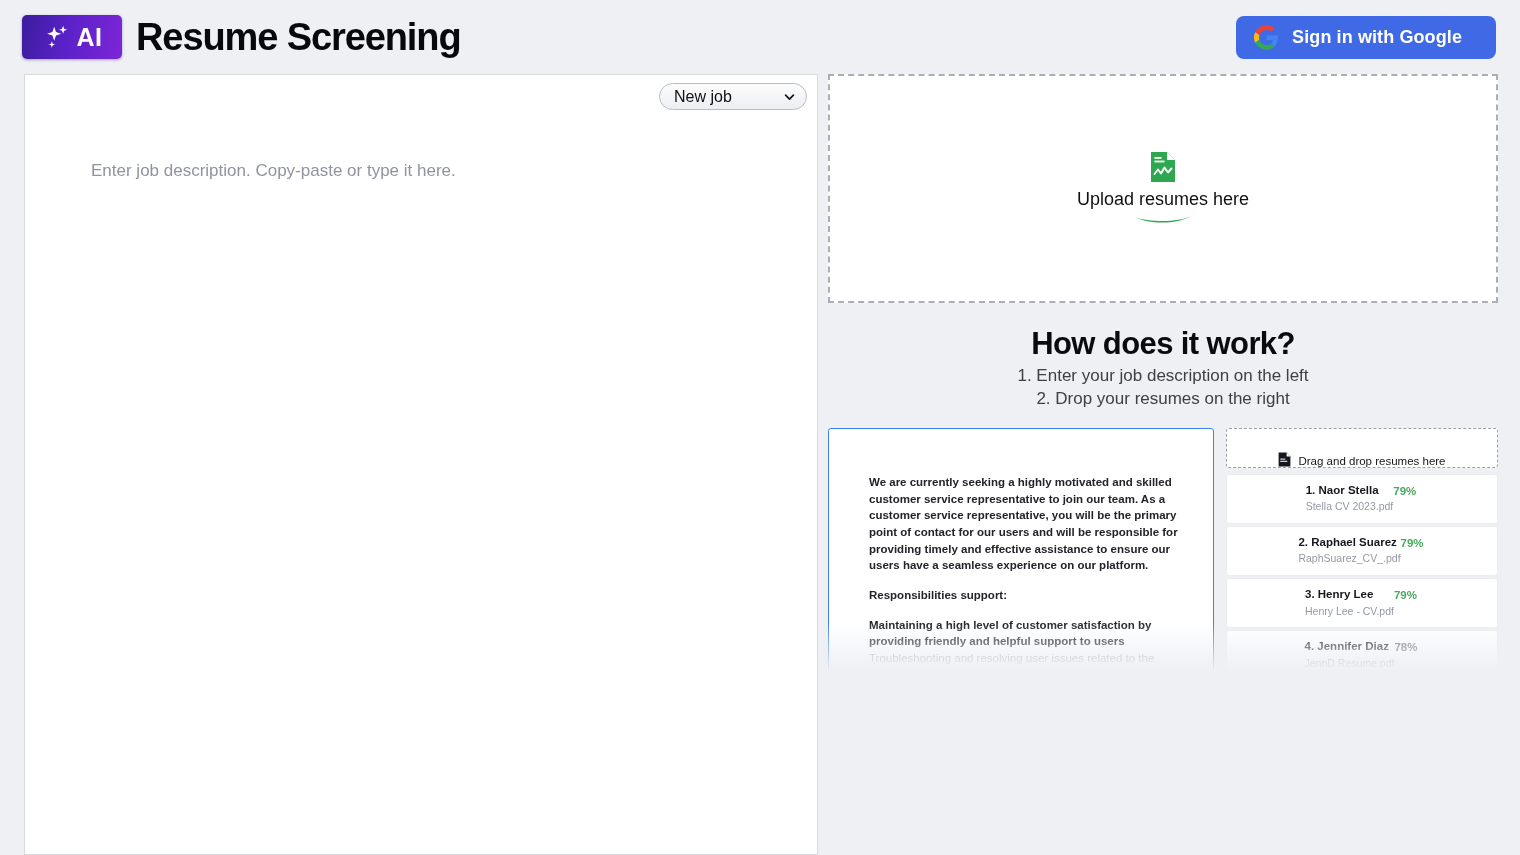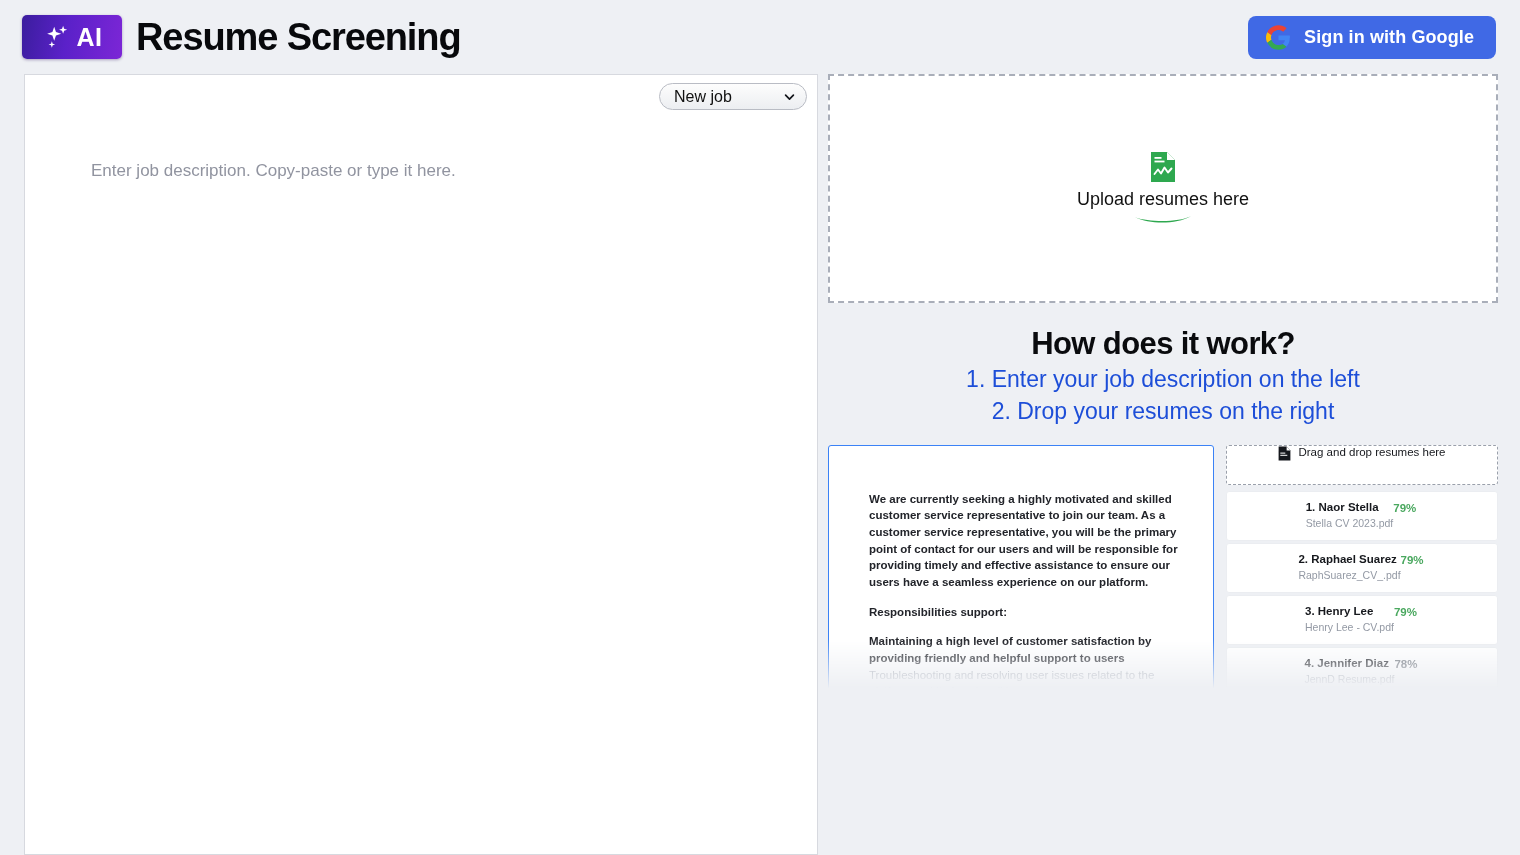--- a/index.html
+++ b/index.html
@@ -64,21 +64,21 @@
     position: absolute;
     right: 24px;
     top: 16px;
     height: 43px;
     background: #4069e5;
     border: none;
     border-radius: 8px;
     display: flex;
     align-items: center;
     gap: 13px;
-    padding: 0 22px 0 18px;
+    padding: 0 34px 0 18px;
     cursor: pointer;
   }
   .google-btn .g-logo { width: 25px; height: 25px; display: block; }
   .google-btn .g-label {
     color: #fff;
     font-size: 18px;
     font-weight: 700;
     letter-spacing: .1px;
   }
 
@@ -184,22 +184,22 @@
     flex: none;
   }
   .how-title {
     font-size: 31px;
     font-weight: 700;
     letter-spacing: -.6px;
     color: #0a0b0e;
     line-height: 1.25;
   }
   .how-step {
-    font-size: 23px;
-    color: #1d4ed8;
+    font-size: 17px;
+    color: #404040;
     line-height: 1.39;
   }
 
   
   .demo {
     margin-top: 17px;
     height: 246px;
     display: flex;
     gap: 12px;
     overflow: hidden;
@@ -232,21 +232,21 @@
     flex-direction: column;
     gap: 0;
   }
 
   .demo-drop {
     height: 40px;
     border: 1px dashed #9aa0ab;
     border-radius: 3px;
     background: #fff;
     display: flex;
-    align-items: flex-start;
+    align-items: flex-end;
     justify-content: center;
     gap: 7px;
     flex: none;
     margin-bottom: 6px;
   }
   .demo-drop .mini-doc { width: 13px; height: 15px; display: block; }
   .demo-drop .dd-label { font-size: 11.5px; color: #15171c; }
 
   .cand {
     background: #fff;

